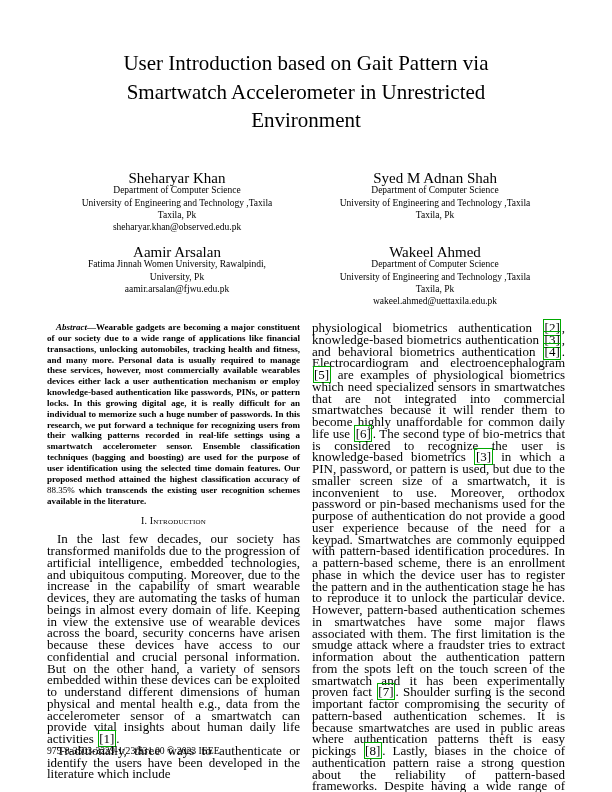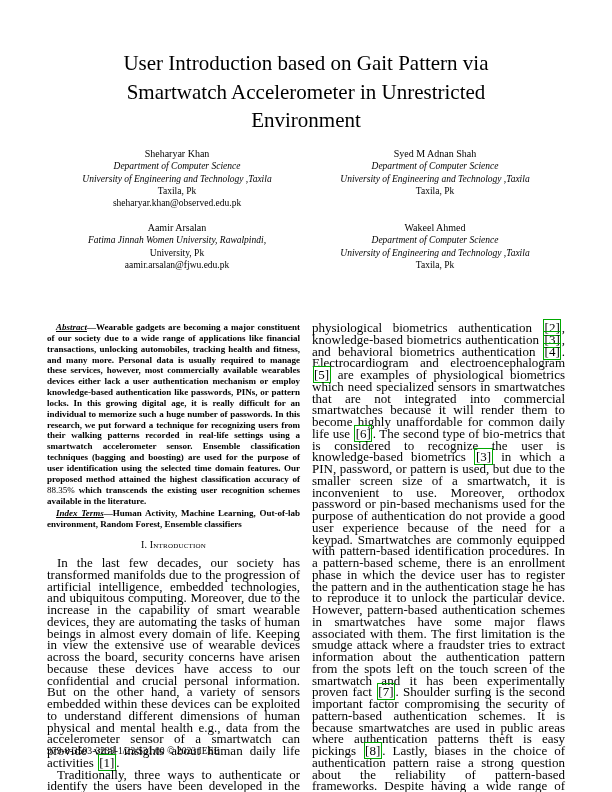--- a/index.html
+++ b/index.html
@@ -16,35 +16,35 @@
     text-align:center;
   }
   .title-inner{display:inline-block;max-width:462px;}
   .authors-row{
     position:absolute;left:48px;width:516px;
     display:flex;
   }
   .row1{top:148px;}
   .row2{top:222px;}
   .author{width:50%;text-align:center;}
-  .author-name{font-size:10px;line-height:12.4px;}
+  .author-name{font-size:15px;line-height:12.4px;margin-top:24px;}
   .author-line{font-size:9.5px;line-height:12.2px;}
-  .it{font-style:italic;}
+  .it{}
   .columns{
     position:absolute;top:322px;left:47px;width:518px;
     display:flex;gap:12px;
   }
   .col{width:253px;}
   p{margin:0;}
   .abstract{
     font-size:9px;line-height:10.85px;font-weight:700;
     text-align:justify;text-indent:9px;
   }
   .index-terms{margin-top:2px;}
-  .lead{font-style:italic;text-decoration:underline;}
+  .lead{font-style:italic;}
   .plain{font-weight:400;}
   .section-heading{
     margin:9px 0 7px 0;font-size:10px;font-weight:400;
     text-align:center;font-variant:small-caps;letter-spacing:0.2px;
   }
   .body-p{
     font-size:13px;line-height:11.75px;text-align:justify;
     text-indent:10px;
   }
   .noindent{text-indent:0;}
@@ -86,27 +86,27 @@
       <div class="author-name">Aamir Arsalan</div>
       <div class="author-line it">Fatima Jinnah Women University, Rawalpindi,</div>
       <div class="author-line">University, Pk</div>
       <div class="author-line">aamir.arsalan@fjwu.edu.pk</div>
     </div>
     <div class="author">
       <div class="author-name">Wakeel Ahmed</div>
       <div class="author-line it">Department of Computer Science</div>
       <div class="author-line it">University of Engineering and Technology ,Taxila</div>
       <div class="author-line">Taxila, Pk</div>
+      <div class="author-line">wakeel.ahmed@uettaxila.edu.pk</div>
     </div>
   </div>
 
   <div class="columns">
     <div class="col">
       <p class="abstract"><span class="lead">Abstract</span>—Wearable gadgets are becoming a major constituent of our society due to a wide range of applications like financial transactions, unlocking automobiles, tracking health and fitness, and many more. Personal data is usually required to manage these services, however, most commercially available wearables devices either lack a user authentication mechanism or employ knowledge-based authentication like passwords, PINs, or pattern locks. In this growing digital age, it is really difficult for an individual to memorize such a huge number of passwords. In this research, we put forward a technique for recognizing users from their walking patterns recorded in real-life settings using a smartwatch accelerometer sensor. Ensemble classification techniques (bagging and boosting) are used for the purpose of user identification using the selected time domain features. Our proposed method attained the highest classification accuracy of <span class="plain">88.35%</span> which transcends the existing user recognition schemes available in the literature.</p>
-      <p class="abstract index-terms"><span class="lead">Index Terms</span>—Human Activity, Machine Learning, Out-of-lab environment, Random Forest, Ensemble classifiers</p>
       <h2 class="section-heading">I. Introduction</h2>
       <p class="body-p">In the last few decades, our society has transformed manifolds due to the progression of artificial intelligence, embedded technologies, and ubiquitous computing. Moreover, due to the increase in the capability of smart wearable devices, they are automating the tasks of human beings in almost every domain of life. Keeping in view the extensive use of wearable devices across the board, security concerns have arisen because these devices have access to our confidential and crucial personal information. But on the other hand, a variety of sensors embedded within these devices can be exploited to understand different dimensions of human physical and mental health e.g., data from the accelerometer sensor of a smartwatch can provide vital insights about human daily life activities <span class="cite">[1]</span>.</p>
       <p class="body-p">Traditionally, three ways to authenticate or identify the users have been developed in the literature which include</p>
     </div>
     <div class="col">
       <p class="body-p noindent">physiological biometrics authentication <span class="cite">[2]</span>, knowledge-based biometrics authentication <span class="cite">[3]</span>, and behavioral biometrics authentication <span class="cite">[4]</span>. Electrocardiogram and electroencephalogram <span class="cite">[5]</span> are examples of physiological biometrics which need specialized sensors in smartwatches that are not integrated into commercial smartwatches because it will render them to become highly unaffordable for common daily life use <span class="cite">[6]</span>. The second type of bio-metrics that is considered to recognize the user is knowledge-based biometrics <span class="cite">[3]</span> in which a PIN, password, or pattern is used, but due to the smaller screen size of a smartwatch, it is inconvenient to use. Moreover, orthodox password or pin-based mechanisms used for the purpose of authentication do not provide a good user experience because of the need for a keypad. Smartwatches are commonly equipped with pattern-based identification procedures. In a pattern-based scheme, there is an enrollment phase in which the device user has to register the pattern and in the authentication stage he has to reproduce it to unlock the particular device. However, pattern-based authentication schemes in smartwatches have some major flaws associated with them. The first limitation is the smudge attack where a fraudster tries to extract information about the authentication pattern from the spots left on the touch screen of the smartwatch and it has been experimentally proven fact <span class="cite">[7]</span>. Shoulder surfing is the second important factor compromising the security of pattern-based authentication schemes. It is because smartwatches are used in public areas where authentication patterns theft is easy pickings <span class="cite">[8]</span>. Lastly, biases in the choice of authentication pattern raise a strong question about the reliability of pattern-based frameworks. Despite having a wide range of options for choosing an authentication pattern, it has been observed through various studies that patterns normally start from the top left and people prefer straight lines in their patterns and such authentication</p>
     </div>
   </div>
 
   <div class="footer">979-8-3503-3239-1/23/$31.00 © 2023 IEEE</div>

